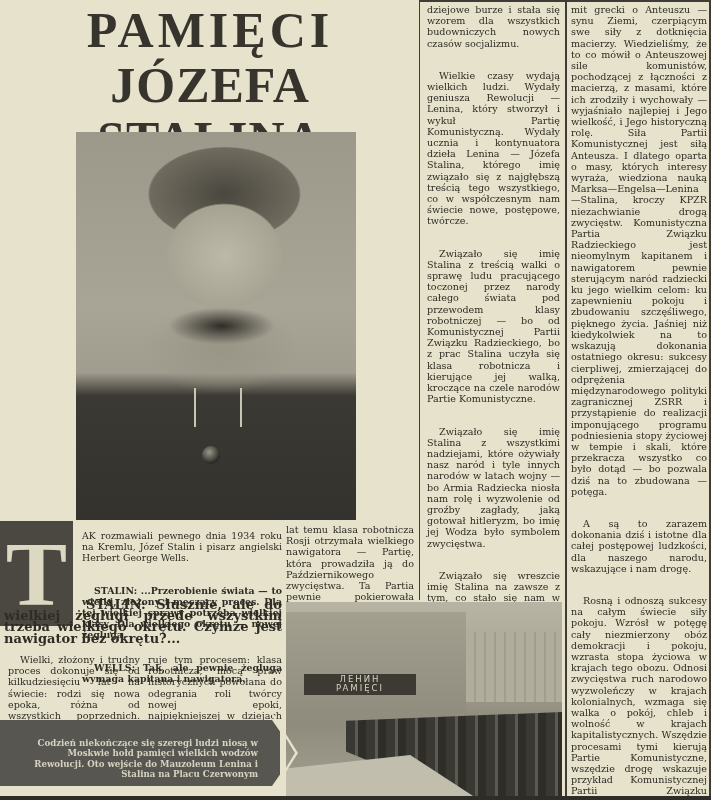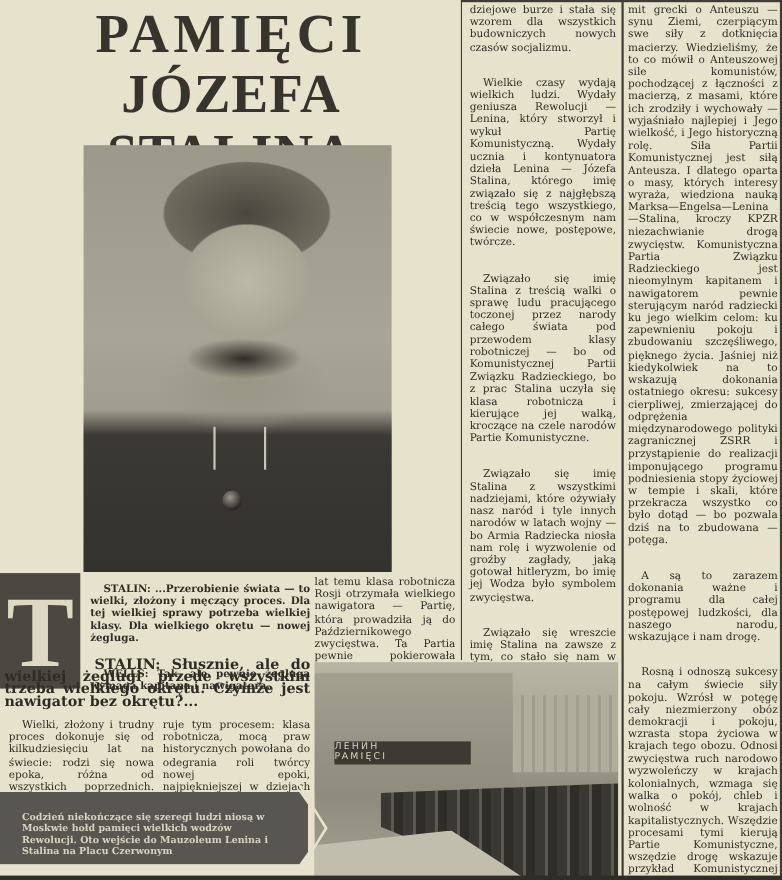--- a/index.html
+++ b/index.html
@@ -77,23 +77,23 @@
   }
   .photo .mausoleum {
     position:absolute; left:0; top:10px; width:180px; height:110px;
     background:linear-gradient(180deg,#a4a090,#8f8b7d);
   }
   .photo .wall {
     position:absolute; left:100px; top:30px; width:176px; height:70px;
     background:repeating-linear-gradient(90deg,#b1ad9d 0 8px,#a29e8f 8px 10px);
   }
   .photo .sign {
-    position:absolute; left:18px; top:72px; width:124px; height:20px;
+    position:absolute; left:18px; top:72px; width:112px; height:20px;
     background:#3c3a33; color:#d8d4c2; font-family:"DejaVu Sans", sans-serif;
-    font-size:8.5px; line-height:9px; text-align:left; letter-spacing:2px; padding-top:1px;
+    font-size:8.5px; line-height:9px; text-align:center; letter-spacing:2px; padding-top:1px;
   }
   .photo .queue {
     position:absolute; left:60px; top:110px; width:216px; height:88px;
     background:
       repeating-linear-gradient(90deg,#3a3832 0 9px,#5b5950 9px 12px,#2f2d28 12px 20px);
     clip-path:polygon(0 10%,100% 0,100% 100%,55% 100%,0 45%);
   }
   .photo .ground {
     position:absolute; left:0; bottom:0; width:276px; height:45px; background:#c2bead;
     clip-path:polygon(0 30%,45% 0,70% 100%,0 100%);
@@ -106,20 +106,21 @@
   }
   .caption-arrow-edge {
     position:absolute; left:270px; top:712px; width:30px; height:82px;
     background:#e6e2cc;
     clip-path:polygon(0 0, 2px 0, 28px 41px, 2px 82px, 0 82px, 25px 41px);
   }
   .caption-text {
     position:absolute; left:20px; top:738px; width:238px;
     font-size:8.6px; line-height:10.4px; color:#d7d3c1; font-weight:bold;
     font-family:"DejaVu Serif", serif;
+    text-align:right;
   }
   .bottom-bar { position:absolute; left:0; top:796px; width:711px; height:4px; background:#2f2d28; }
 </style>
 </head>
 <body>
 
 <div class="page">
 
   <div class="headline">
     <div class="l1">PAMIĘCI</div>
@@ -129,20 +130,21 @@
   <div class="portrait" title="Portrait of Józef Stalin">
     <div class="collar"></div>
     <div class="button"></div>
   </div>
 
   <div class="dropcap">
     <span>T</span>
   </div>
 
   <div class="txt interview">
+    <p class="noindent">AK rozmawiali pewnego dnia 1934 roku na Kremlu, Józef Stalin i pisarz angielski Herbert George Wells.</p>
     <p class="bold">STALIN: ...Przerobienie świata — to wielki, złożony i męczący proces. Dla tej wielkiej sprawy potrzeba wielkiej klasy. Dla wielkiego okrętu — nowej żegluga.</p>
     <p class="bold">WELLS: Tak, ale pewnie żegluga wymaga kapitana i nawigatora.</p>
   </div>
   <div class="txt interview-wide">
     <p class="bold" style="text-indent:82px">STALIN: Słusznie, ale do wielkiej żeglugi przede wszystkim trzeba wielkiego okrętu. Czymże jest nawigator bez okrętu?...</p>
   </div>
 
   <div class="txt colA">
     <p>Wielki, złożony i trudny proces dokonuje się od kilkudziesięciu lat na świecie: rodzi się nowa epoka, różna od wszystkich poprzednich. Wielka klasa kie-</p>
   </div>
@@ -164,21 +166,21 @@
     <p>Związało się imię Stalina z treścią walki o sprawę ludu pracującego toczonej przez narody całego świata pod przewodem klasy robotniczej — bo od Komunistycznej Partii Związku Radzieckiego, bo z prac Stalina uczyła się klasa robotnicza i kierujące jej walką, kroczące na czele narodów Partie Komunistyczne.</p>
     <p>Związało się imię Stalina z wszystkimi nadziejami, które ożywiały nasz naród i tyle innych narodów w latach wojny — bo Armia Radziecka niosła nam rolę i wyzwolenie od groźby zagłady, jaką gotował hitleryzm, bo imię jej Wodza było symbolem zwycięstwa.</p>
     <p>Związało się wreszcie imię Stalina na zawsze z tym, co stało się nam w latach po wyzwoleniu najdroższe: ze sprawą obrony pokoju, którego najpewniejszego gwaranta widzimy w Związku Radzieckim i ze sprawą budowy szczęśliwej przyszłości naszej Ojczyzny, prowadzonej przy tak ogromnej i bezcennej pomocy ZSRR.</p>
     <p><span>Wiele milionów ludzi w różnych krajach świata zjednoczyły podobne uczucia. Kiedyś przed laty największy poeta Rewolucji Włodzimierz Majakowski wyraził podobne uczucia w słowach:</span>
       <span class="bold">„Mówimy Lenin — a w domyśle Partia, mówimy Partia — a w domyśle Lenin".</span><span> Tak stało się dla milionów ludzi ze słowami </span>.</p>
 
   </div>
 
   <div class="txt col3">
     <p class="noindent">mit grecki o Anteuszu — synu Ziemi, czerpiącym swe siły z dotknięcia macierzy. Wiedzieliśmy, że to co mówił o Anteuszowej sile komunistów, pochodzącej z łączności z macierzą, z masami, które ich zrodziły i wychowały — wyjaśniało najlepiej i Jego wielkość, i Jego historyczną rolę. Siła Partii Komunistycznej jest siłą Anteusza. I dlatego oparta o masy, których interesy wyraża, wiedziona nauką Marksa—Engelsa—Lenina—Stalina, kroczy KPZR niezachwianie drogą zwycięstw. Komunistyczna Partia Związku Radzieckiego jest nieomylnym kapitanem i nawigatorem pewnie sterującym naród radziecki ku jego wielkim celom: ku zapewnieniu pokoju i zbudowaniu szczęśliwego, pięknego życia. Jaśniej niż kiedykolwiek na to wskazują dokonania ostatniego okresu: sukcesy cierpliwej, zmierzającej do odprężenia międzynarodowego polityki zagranicznej ZSRR i przystąpienie do realizacji imponującego programu podniesienia stopy życiowej w tempie i skali, które przekracza wszystko co było dotąd — bo pozwala dziś na to zbudowana — potęga.</p>
-    <p>A są to zarazem dokonania ważne i programu dla całej postępowej ludzkości, dla naszego narodu, wskazujące i nam drogę.</p>
+    <p>A są to zarazem dokonania dziś i istotne dla całej postępowej ludzkości, dla naszego narodu, wskazujące i nam drogę.</p>
     <p>Rosną i odnoszą sukcesy na całym świecie siły pokoju. Wzrósł w potęgę cały niezmierzony obóz demokracji i pokoju, wzrasta stopa życiowa w krajach tego obozu. Odnosi zwycięstwa ruch narodowo wyzwoleńczy w krajach kolonialnych, wzmaga się walka o pokój, chleb i wolność w krajach kapitalistycznych. Wszędzie procesami tymi kierują Partie Komunistyczne, wszędzie drogę wskazuje przykład Komunistycznej Partii Związku Radzieckiego, nauki Lenina i Stalina.</p>
 
   </div>
 
   <div class="photo" title="Queue at Lenin and Stalin Mausoleum, Red Square">
     <div class="wall"></div>
     <div class="mausoleum"></div>
     <div class="sign">
       <div>ЛЕНИН</div>
       <div>PAMIĘCI</div>

